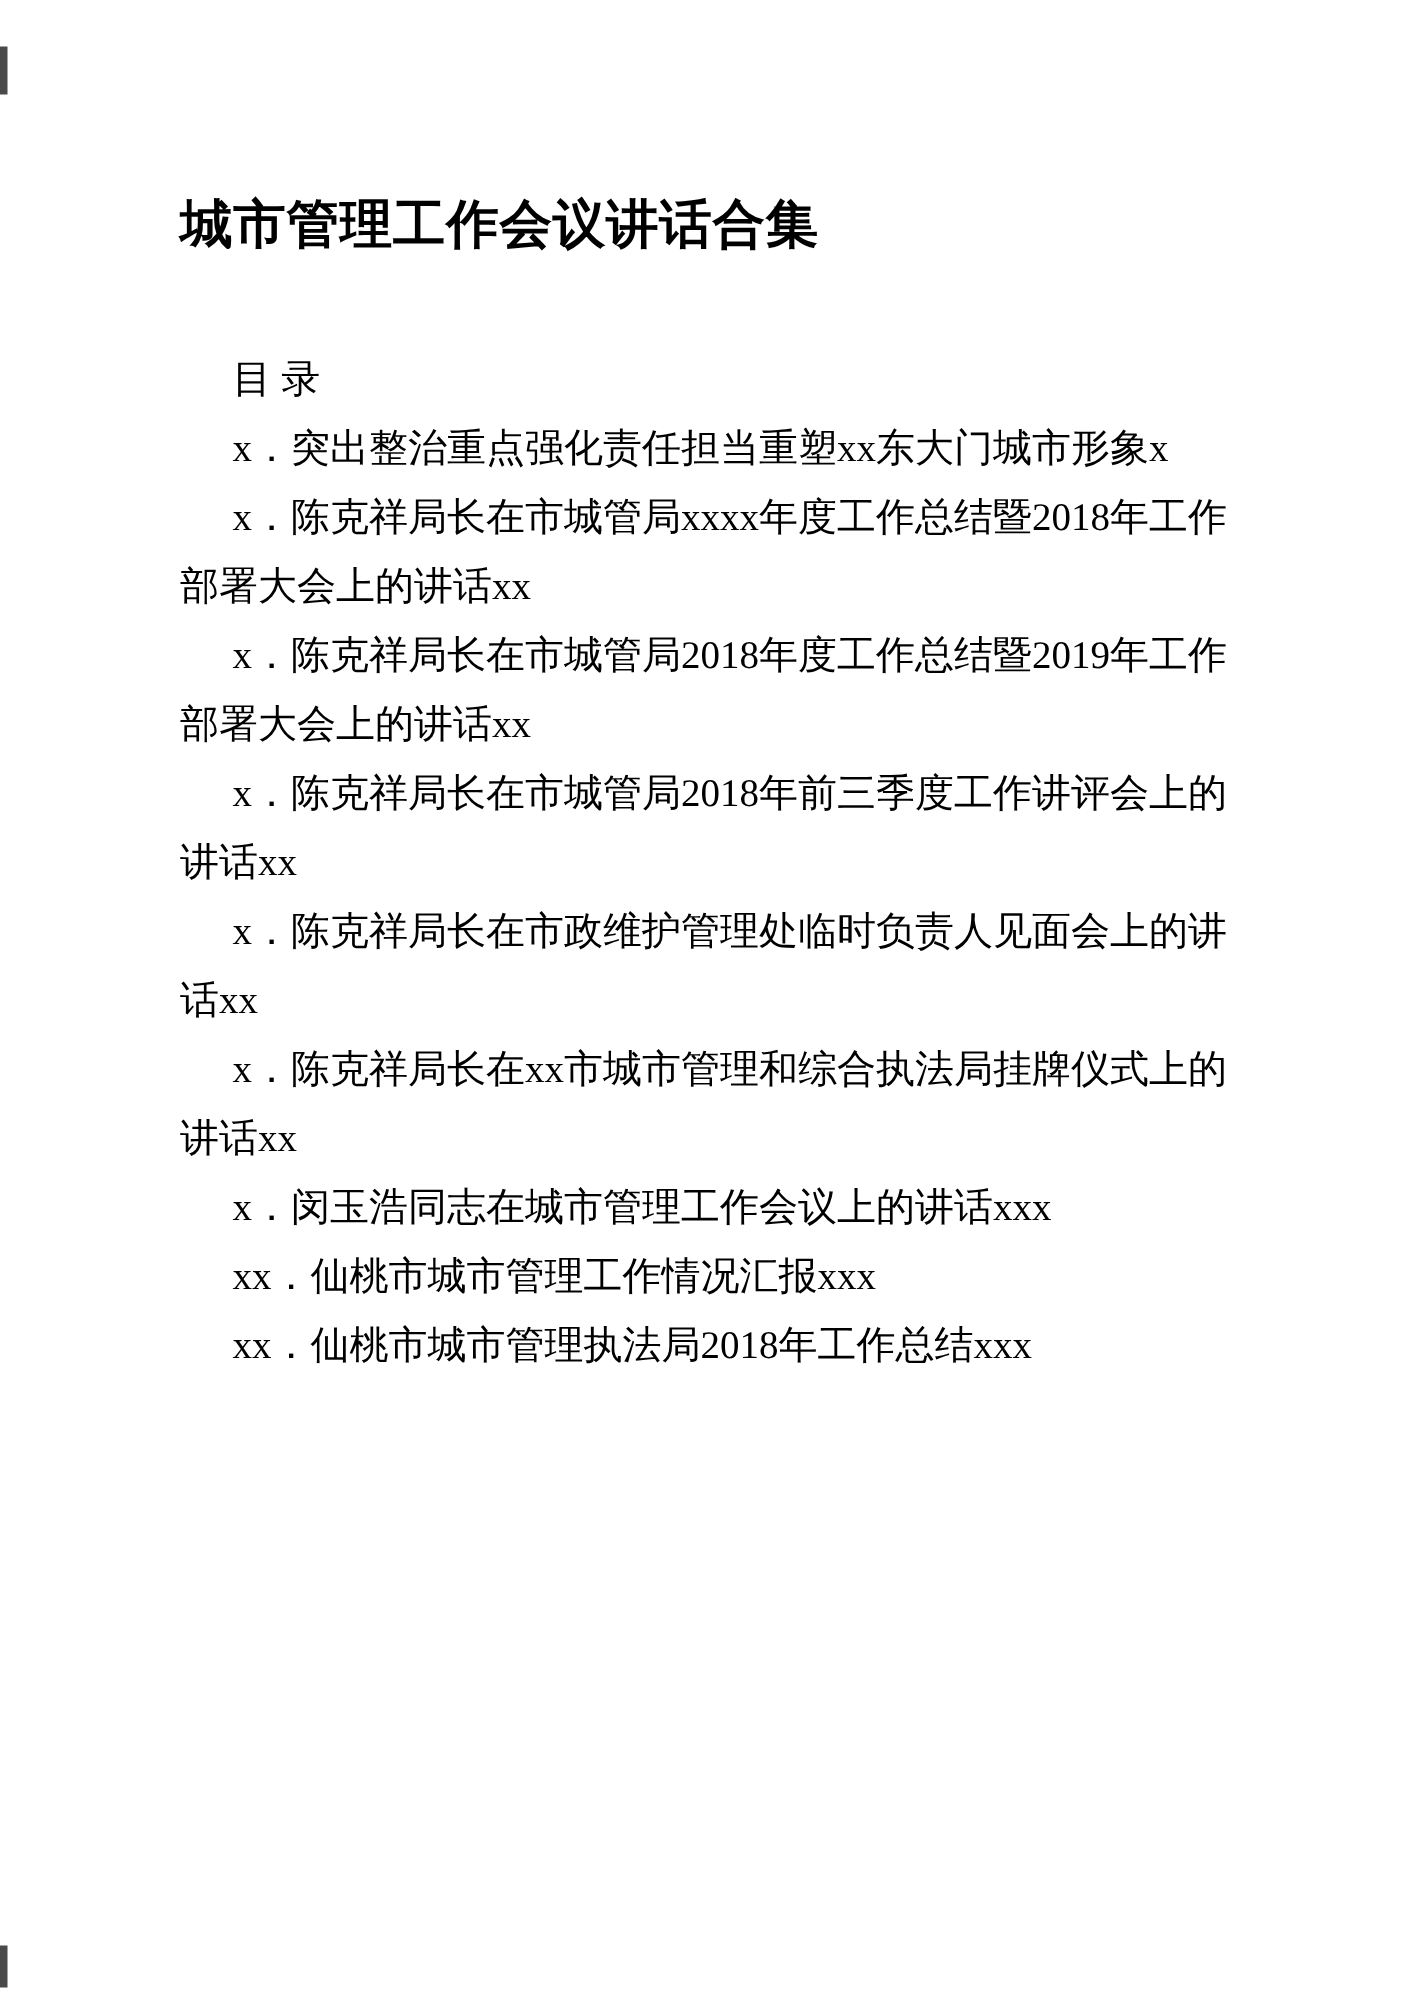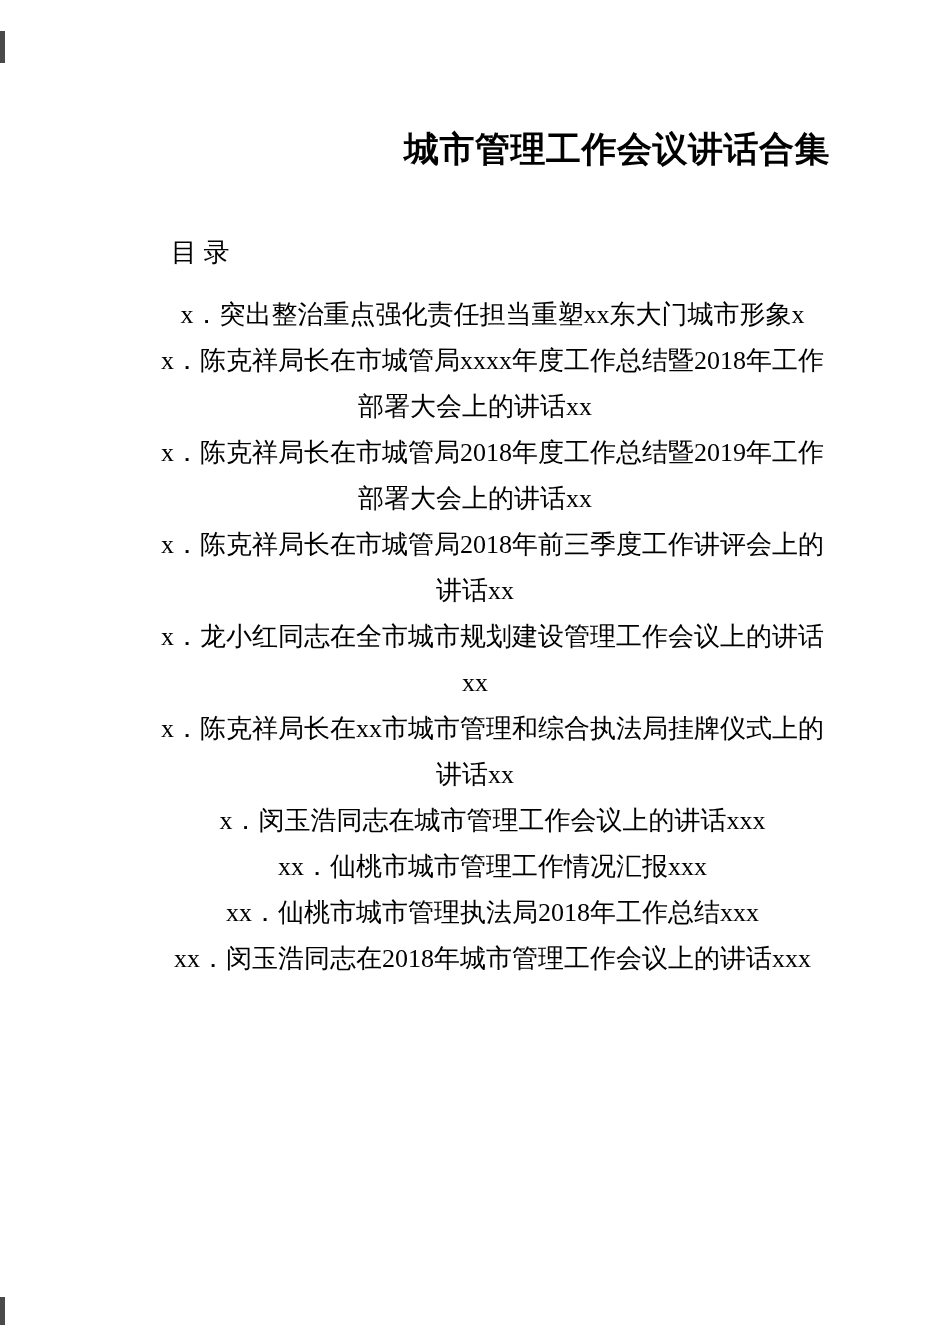--- a/index.html
+++ b/index.html
@@ -20,38 +20,37 @@
     width: 950px;
     height: 1344px;
     padding: 126px 120px 0 120px;
     background: #ffffff;
   }
   .doc-title {
     margin: 0 0 56px 0;
     font-size: 35px;
     line-height: 48px;
     font-weight: bold;
-    text-align: right;
+    text-align: left;
     letter-spacing: 0.5px;
   }
   .toc-heading {
-    margin: 16px;
+    margin: 0;
     font-size: 26px;
     line-height: 46px;
     text-indent: 35px;
     font-weight: normal;
   }
   .toc-item {
     margin: 0;
     font-size: 26px;
     line-height: 46px;
     text-indent: 35px;
     word-break: break-all;
     overflow-wrap: anywhere;
-    text-align: center;
   }
   .edge-mark {
     position: absolute;
     left: 0;
     width: 5px;
     background: #4a4a4a;
   }
   .edge-mark.top { top: 31px; height: 32px; }
   .edge-mark.bottom { top: 1297px; height: 28px; }
 </style>
@@ -60,22 +59,21 @@
 
 <div class="page">
   <h1 class="doc-title">城市管理工作会议讲话合集</h1>
 
   <p class="toc-heading">目 录</p>
 
   <p class="toc-item">x．突出整治重点强化责任担当重塑xx东大门城市形象x</p>
   <p class="toc-item">x．陈克祥局长在市城管局xxxx年度工作总结暨2018年工作部署大会上的讲话xx</p>
   <p class="toc-item">x．陈克祥局长在市城管局2018年度工作总结暨2019年工作部署大会上的讲话xx</p>
   <p class="toc-item">x．陈克祥局长在市城管局2018年前三季度工作讲评会上的讲话xx</p>
-  <p class="toc-item">x．龙小红同志在全市城市规划建设管理工作会议上的讲话xx</p>
+  <p class="toc-item">x．陈克祥局长在市政维护管理处临时负责人见面会上的讲话xx</p>
   <p class="toc-item">x．陈克祥局长在xx市城市管理和综合执法局挂牌仪式上的讲话xx</p>
   <p class="toc-item">x．闵玉浩同志在城市管理工作会议上的讲话xxx</p>
   <p class="toc-item">xx．仙桃市城市管理工作情况汇报xxx</p>
   <p class="toc-item">xx．仙桃市城市管理执法局2018年工作总结xxx</p>
-  <p class="toc-item">xx．闵玉浩同志在2018年城市管理工作会议上的讲话xxx</p>
 </div>
 
 <div class="edge-mark top"></div>
 <div class="edge-mark bottom"></div>
 
 </body></html>

